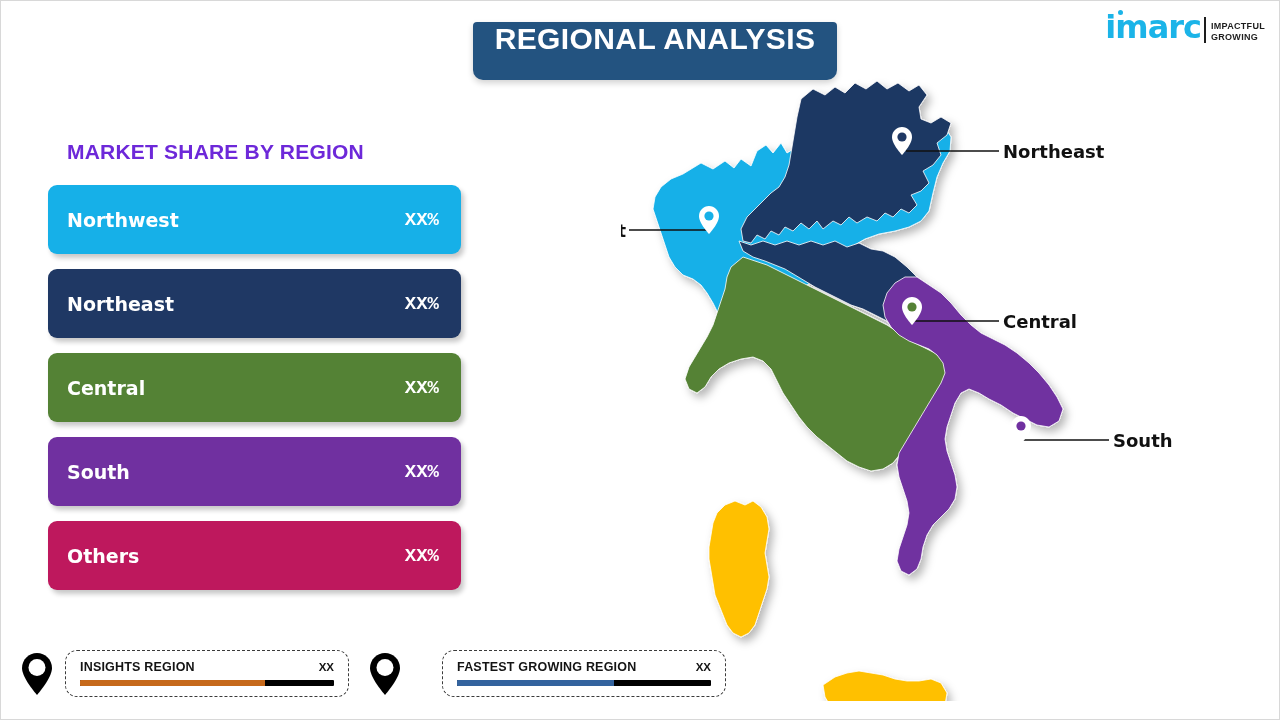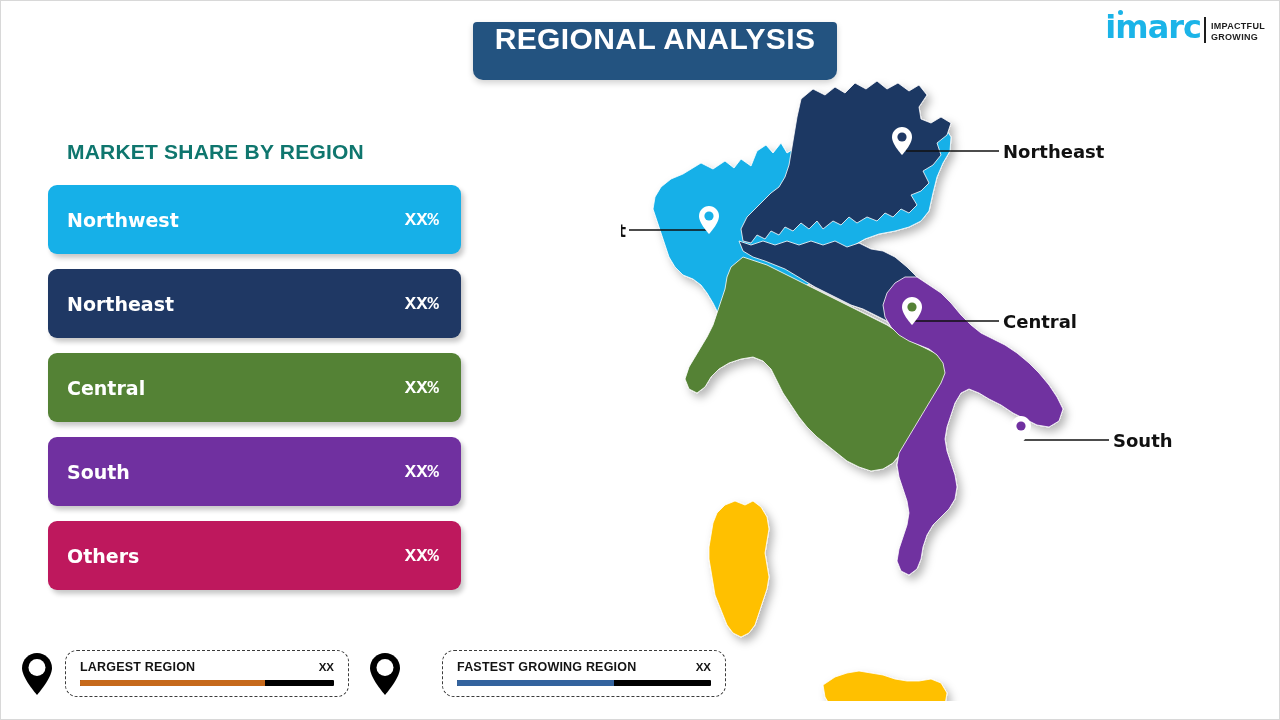--- a/index.html
+++ b/index.html
@@ -86,21 +86,21 @@
     letter-spacing: 0.3px;
   }
 
   
   #share-heading {
     position: absolute;
     left: 66px;
     top: 139px;
     font-size: 21px;
     font-weight: bold;
-    color: #0f766e;
+    color: #6d28d9;
     letter-spacing: 0.2px;
   }
 
   #region-bars {
     position: absolute;
     left: 47px;
     top: 184px;
     width: 413px;
   }
   .region-bar {
@@ -257,21 +257,21 @@
     </div>
   </div>
 
   <div class="stat-block" id="stat-largest">
     <svg class="stat-pin" viewBox="0 0 36 46">
       <path d="M18 2 C9.7 2 3 8.7 3 17 C3 27 18 44 18 44 C18 44 33 27 33 17 C33 8.7 26.3 2 18 2 Z" fill="#000000"></path>
       <circle cx="18" cy="16.5" r="8.5" fill="#ffffff"></circle>
     </svg>
     <div class="stat-box">
       <div class="stat-row">
-        <span class="stat-name">LARGEST REGION</span>
+        <span class="stat-name">INSIGHTS REGION</span>
         <span class="stat-val">XX</span>
       </div>
       <div class="stat-track" style="background: rgb(0, 0, 0);">
         <div class="stat-fill" id="fill-largest" style="width: 73%; background: rgb(198, 105, 27);"></div>
       </div>
     </div>
   </div>
 
   <div class="stat-block" id="stat-fastest">
     <svg class="stat-pin" viewBox="0 0 36 46">

